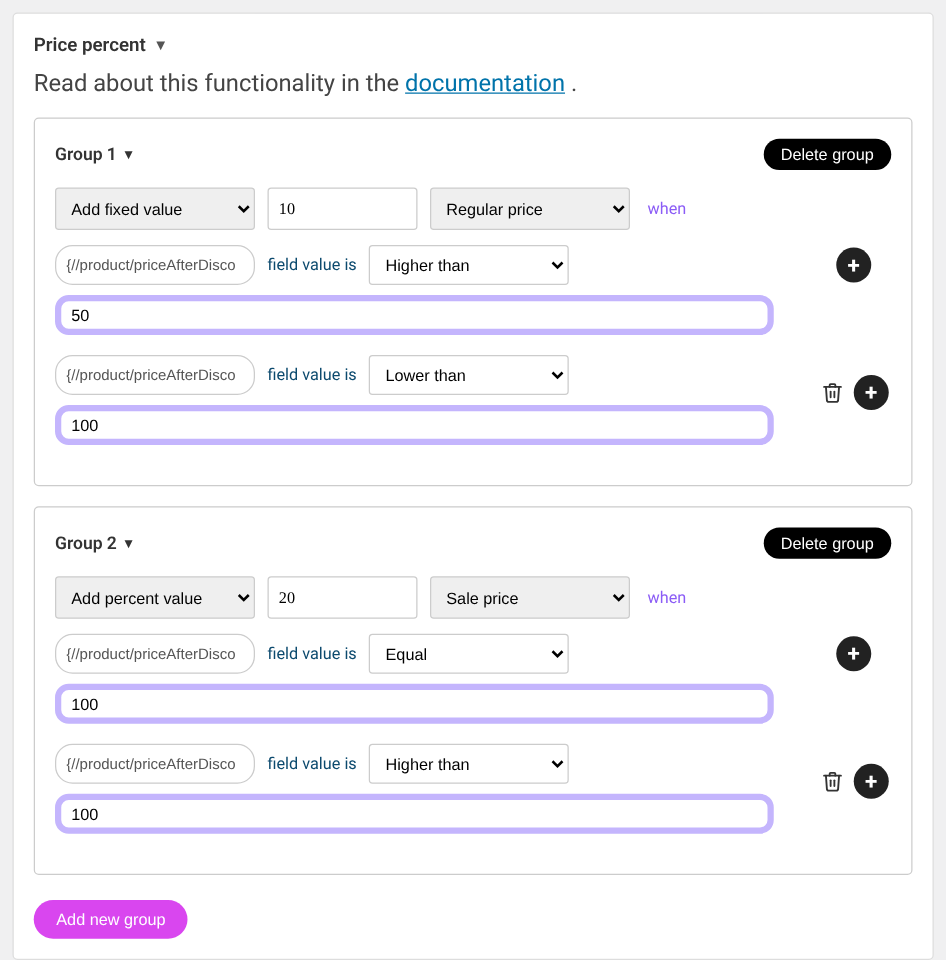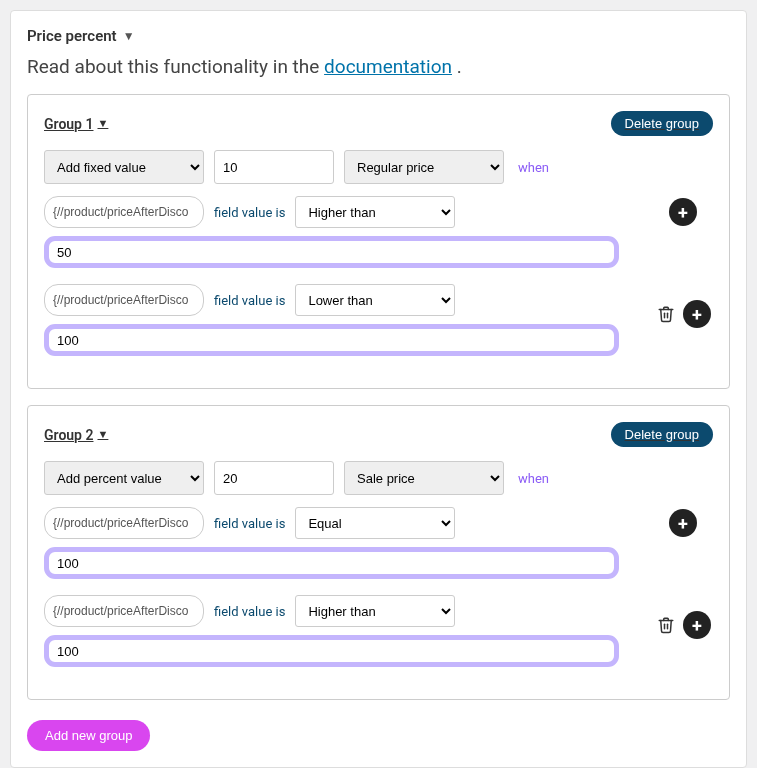--- a/index.html
+++ b/index.html
@@ -41,34 +41,33 @@
     .group-box {
       border: 1px solid #ccc;
       border-radius: 4px;
       padding: 16px;
       margin-bottom: 16px;
     }
     .group-header {
       display: flex;
       justify-content: space-between;
       margin-bottom: 14px;
-      text-decoration: underline;
     }
     .group-title {
       font-weight: 600;
       font-size: 14px;
       display: flex;
       align-items: center;
       gap: 4px;
     }
     .group-title .chevron {
       font-size: 11px;
     }
     .delete-group-btn {
-      background: #0c4a6e;
+      background: #000000;
       color: #fff;
       border: none;
       border-radius: 20px;
       padding: 5px 14px;
       font-size: 13px;
       cursor: pointer;
       font-weight: 500;
     }
     .row-main {
       display: flex;
@@ -81,20 +80,21 @@
       border-radius: 3px;
       padding: 6px 8px;
       font-size: 13px;
       height: 34px;
     }
     .select-action {
       width: 160px;
     }
     .input-value {
       width: 120px;
+      font-family: Liberation Serif, serif;
     }
     .select-price-type {
       width: 160px;
     }
     .when-label {
       font-size: 13px;
       color: #8b5cf6;
       margin-left: 4px;
     }
     .condition-row {

